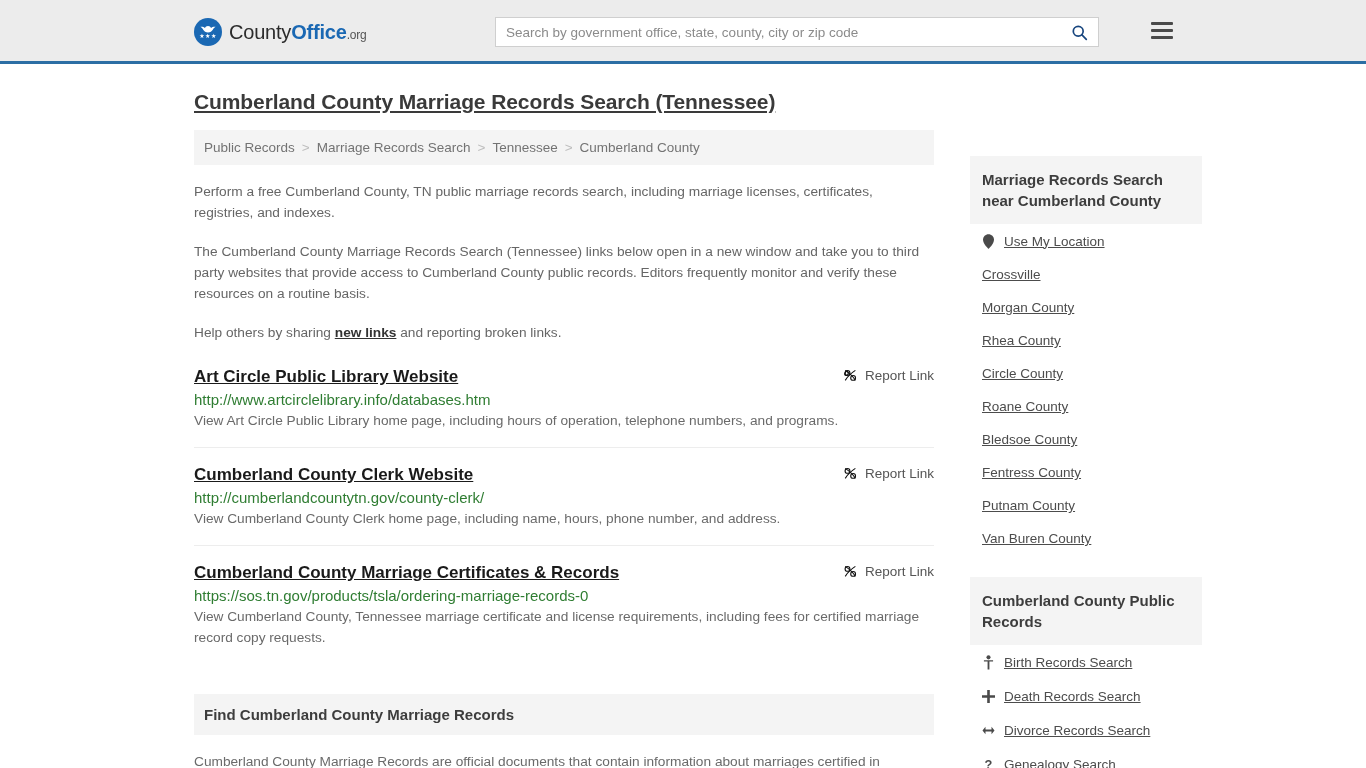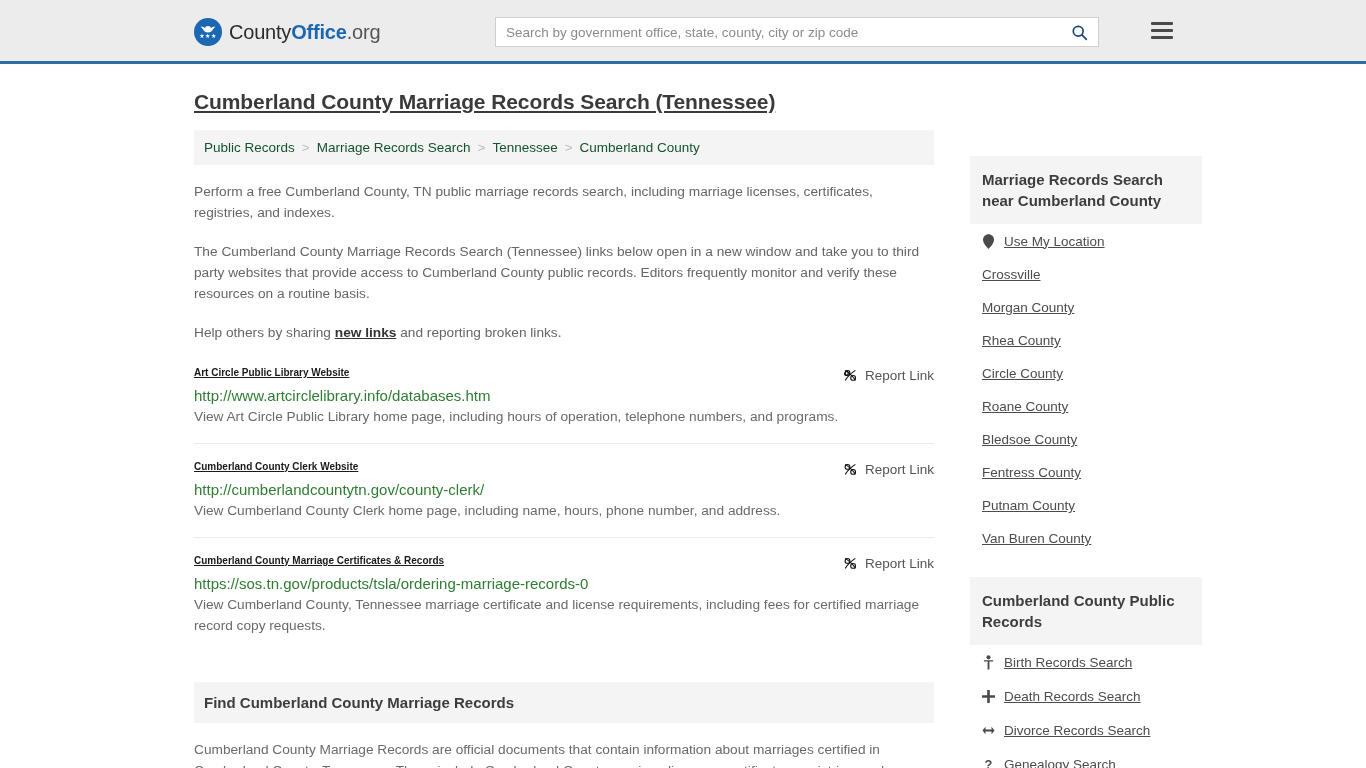--- a/index.html
+++ b/index.html
@@ -41,21 +41,21 @@
     color: #fff; font-size: 6px; line-height: 6px; letter-spacing: 0.5px;
     margin-top: -1px;
   }
   .logo-text {
     font-size: 20px;
     color: #2b2b2b;
     letter-spacing: -0.2px;
     white-space: nowrap;
   }
   .logo-text .b { font-weight: bold; color: #1a68b3; }
-  .logo-text .tld { font-size: 20px; color: #555; }
+  .logo-text .tld { font-size: 12px; color: #555; }
 
   .search-wrap {
     position: absolute;
     left: 495px;
     top: 17px;
     width: 604px;
     height: 30px;
     display: flex;
     background: #fff;
     border: 1px solid #cfcfcf;
@@ -107,21 +107,21 @@
   }
 
   .breadcrumb {
     background: #f4f4f4;
     padding: 10px 10px;
     font-size: 13.5px;
     color: #6f6f6f;
     display: flex; align-items: center;
     flex-wrap: wrap;
   }
-  .breadcrumb a { color: #14532d; text-decoration: none; }
+  .breadcrumb a { color: #737373; text-decoration: none; }
   .breadcrumb .sep { color: #bdbdbd; margin: 0 7px; }
 
   .intro p {
     font-size: 13.7px;
     line-height: 21px;
     color: #666;
     margin: 16px 0 0 0;
   }
   .intro p.tight { margin-top: 18px; }
   .intro a.newlinks {
@@ -134,21 +134,21 @@
   .link-list { margin-top: 24px; }
   .link-item {
     padding: 0 0 16px 0;
     border-bottom: 1px solid #ededed;
     margin-bottom: 17px;
     position: relative;
   }
   .link-item:last-child { border-bottom: 0; }
   .link-head { display: flex; align-items: flex-start; justify-content: space-between; }
   .link-title {
-    font-size: 10px;
+    font-size: 17px;
     font-weight: bold;
     color: #1a1a1a;
     text-decoration: underline;
     cursor: pointer;
   }
   .report-link {
     display: flex; align-items: center; gap: 7px;
     font-size: 13.5px; color: #555;
     cursor: pointer;
     white-space: nowrap;

